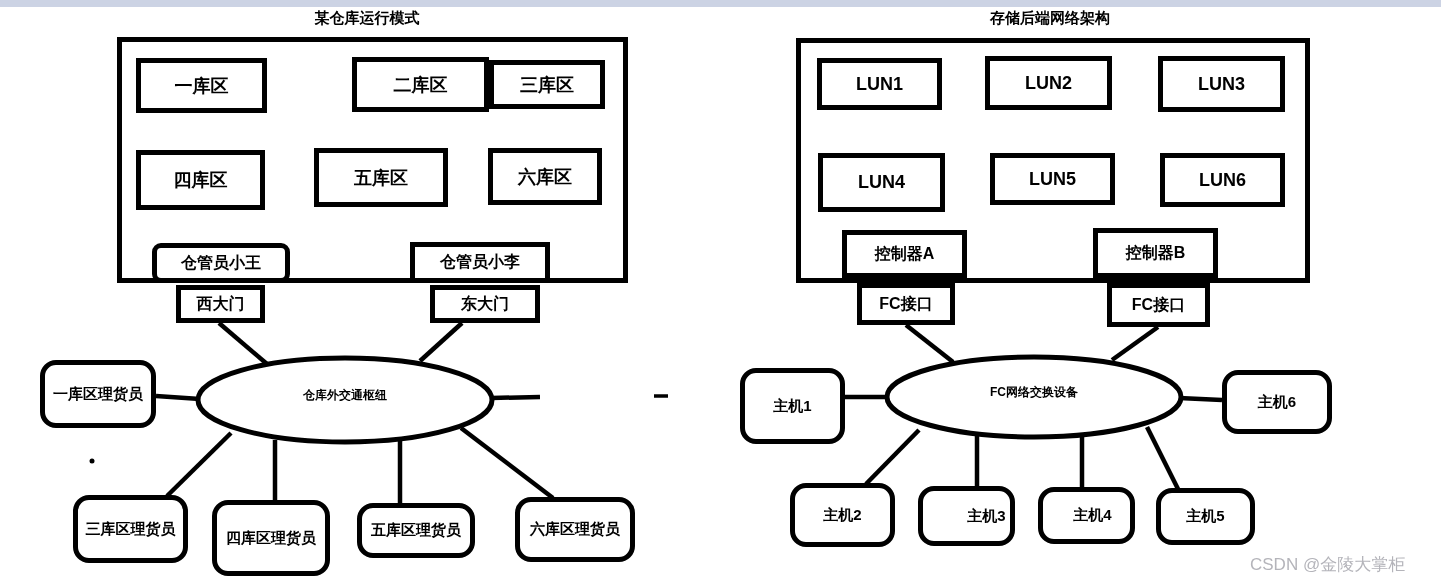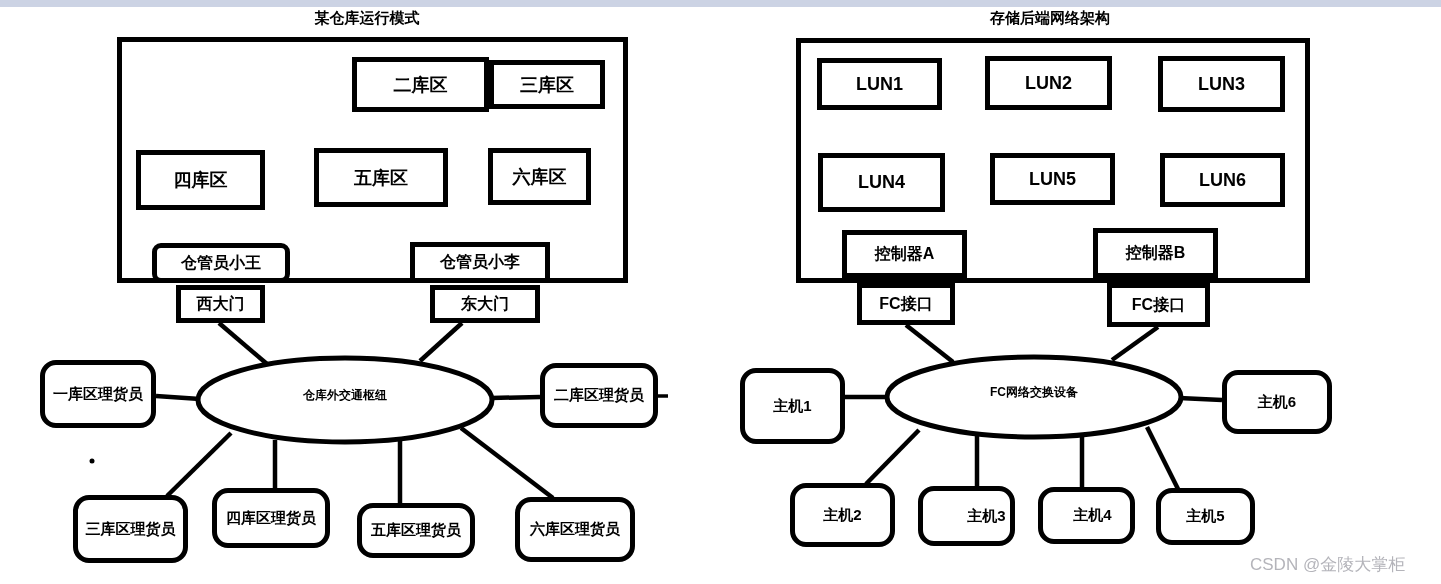--- a/index.html
+++ b/index.html
@@ -46,33 +46,36 @@
     <line x1="977" y1="435" x2="977" y2="487" stroke="#000" stroke-width="4.5"></line>
     <line x1="1082" y1="435" x2="1082" y2="488" stroke="#000" stroke-width="4.5"></line>
     <line x1="1147" y1="427" x2="1178" y2="489" stroke="#000" stroke-width="4.5"></line>
     <ellipse cx="1034" cy="397" rx="147" ry="40" fill="#fff" stroke="#000" stroke-width="5"></ellipse>
   </svg>
 
   <div class="ttl" style="left:277px;top:9px;width:180px;">某仓库运行模式</div>
 
   <div class="bx outer" style="left:117px;top:37px;width:511px;height:246px;"></div>
 
+  <div class="bx zone" style="left:136px;top:58px;width:131px;height:55px;">
+      <span>一库区</span>
+    </div>
   <div class="bx zone" style="left:313px;top:57px;width:137px;height:55px;margin-left:39px;">
       <span>二库区</span>
     </div>
   <div class="bx zone" style="left:489px;top:60px;width:116px;height:49px;">
       <span>三库区</span>
     </div>
   <div class="bx zone" style="left:136px;top:150px;width:129px;height:60px;">
       <span>四库区</span>
     </div>
   <div class="bx zone" style="left:314px;top:148px;width:134px;height:59px;">
       <span>五库区</span>
     </div>
-  <div class="bx zone" style="left:488px;top:148px;width:103px;height:57px;">
+  <div class="bx zone" style="left:488px;top:148px;width:114px;height:57px;">
       <span>六库区</span>
     </div>
 
   <div class="bx small" style="left:152px;top:243px;width:138px;height:40px;border-radius:9px;">
       <span>仓管员小王</span>
     </div>
   <div class="bx small" style="left:410px;top:242px;width:140px;height:41px;">
       <span>仓管员小李</span>
     </div>
 
@@ -81,27 +84,24 @@
     </div>
   <div class="bx small" style="left:430px;top:285px;width:110px;height:38px;">
       <span>东大门</span>
     </div>
 
   <div class="elabel" style="left:248px;top:387px;width:194px;">仓库外交通枢纽</div>
 
   <div class="bx rbx" style="left:40px;top:360px;width:116px;height:68px;">
       <span>一库区理货员</span>
     </div>
-  <div class="bx rbx" style="left:540px;top:363px;width:118px;height:65px;">
-      <span>二库区理货员</span>
-    </div>
   <div class="bx rbx" style="left:73px;top:495px;width:115px;height:68px;">
       <span>三库区理货员</span>
     </div>
-  <div class="bx rbx" style="left:212px;top:488px;width:118px;height:60px;">
+  <div class="bx rbx" style="left:212px;top:500px;width:118px;height:76px;">
       <span>四库区理货员</span>
     </div>
   <div class="bx rbx" style="left:357px;top:503px;width:118px;height:55px;">
       <span>五库区理货员</span>
     </div>
   <div class="bx rbx" style="left:515px;top:497px;width:120px;height:65px;">
       <span>六库区理货员</span>
     </div>
 
   <div class="ttl" style="left:960px;top:9px;width:180px;">存储后端网络架构</div>

